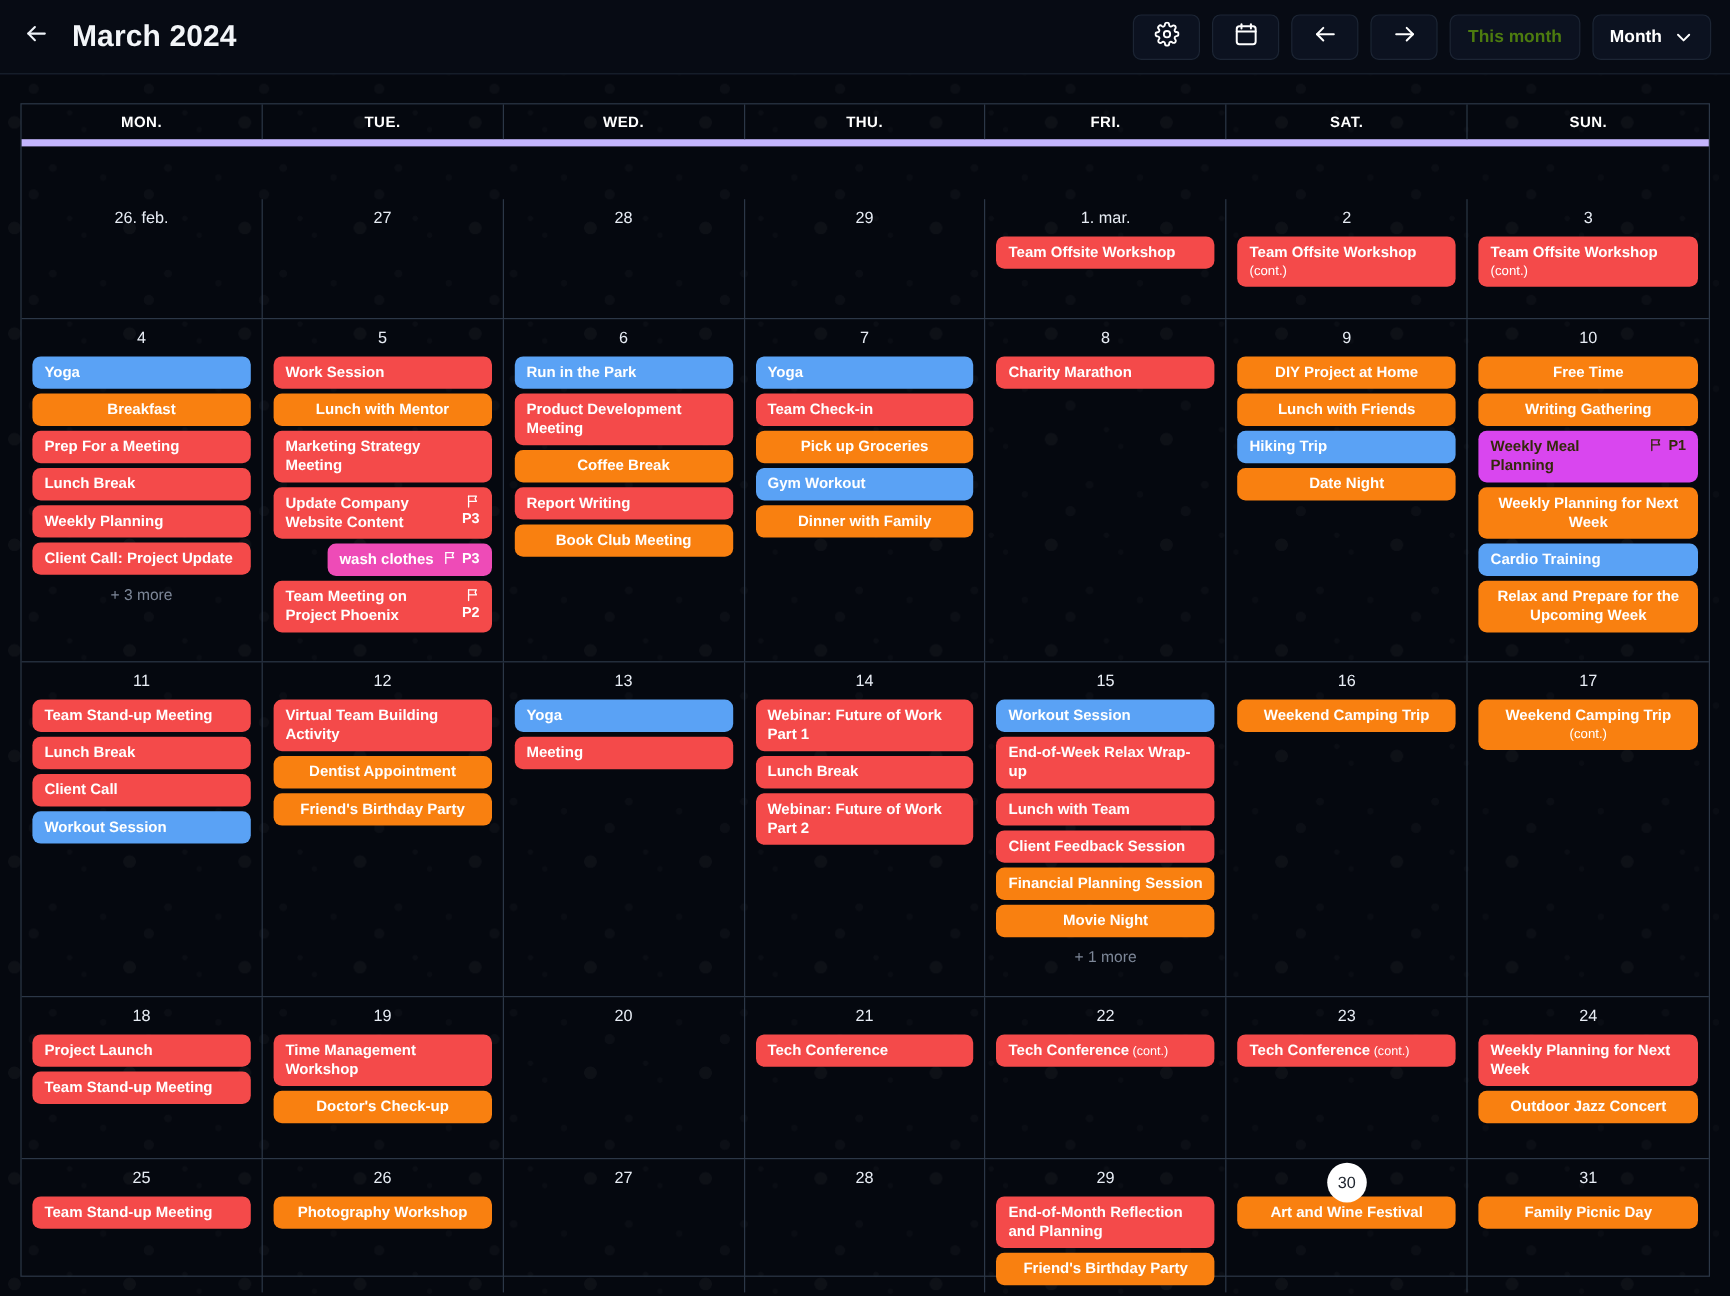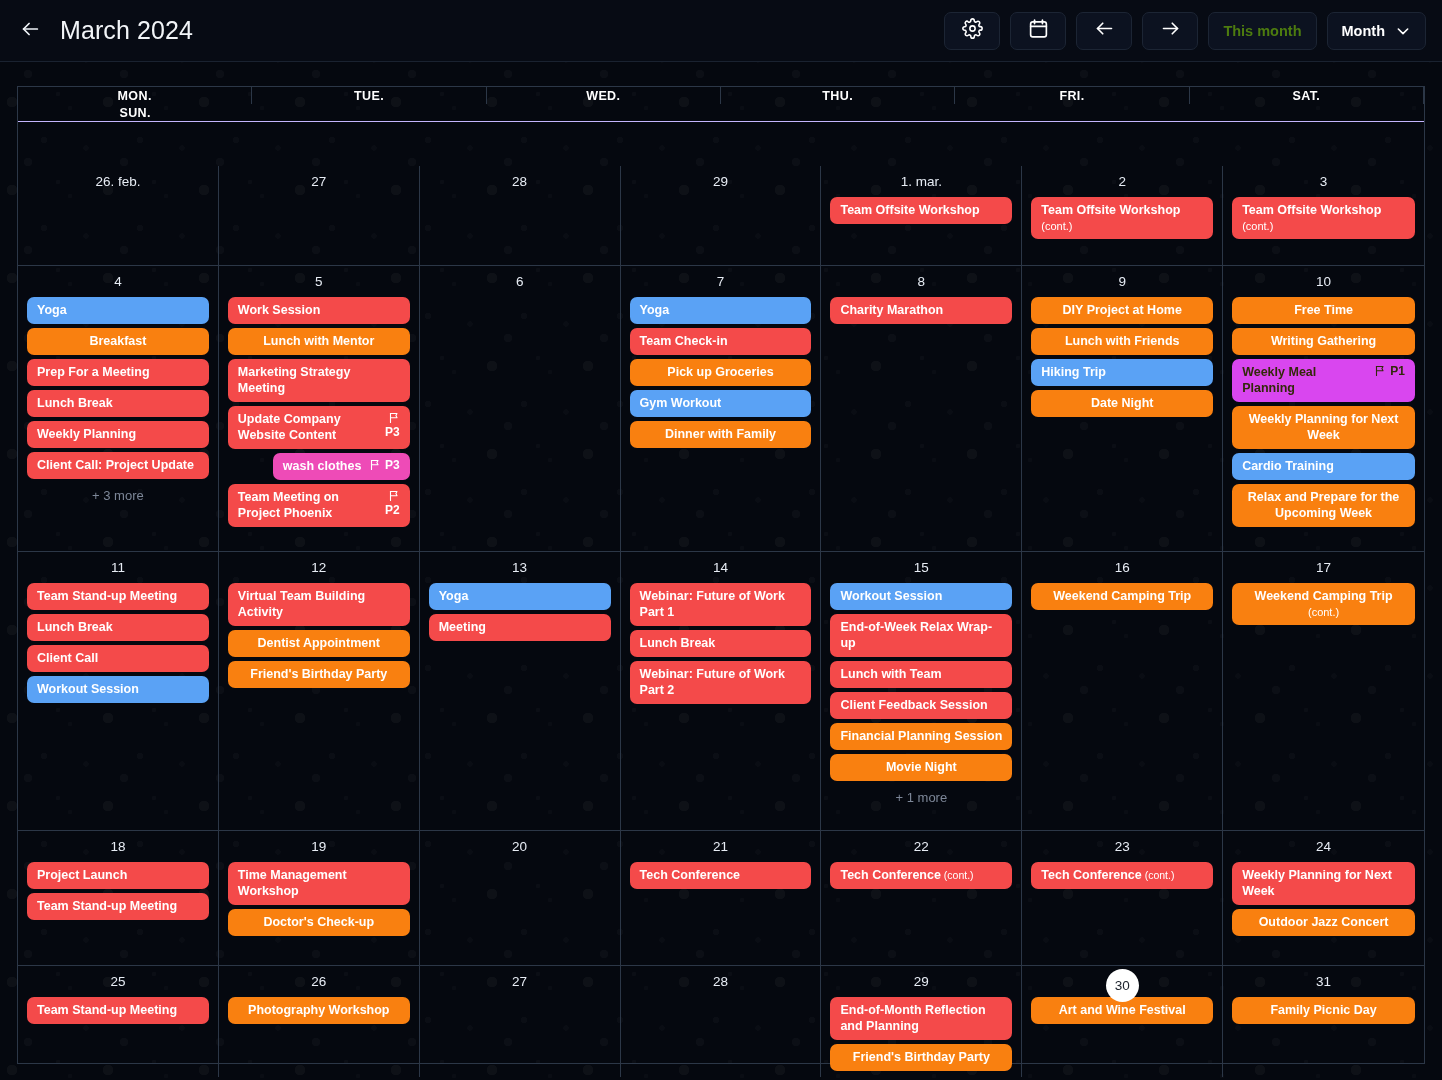--- a/index.html
+++ b/index.html
@@ -29,21 +29,21 @@
     display: flex; align-items: center;
     border-bottom: 1px solid #1a2230;
     z-index: 5;
   }
   .back-btn {
     width: 34px; height: 34px; margin-left: 13px;
     display: flex; align-items: center; justify-content: center;
     cursor: pointer; border-radius: 6px;
   }
   .page-title {
-    font-size: 25px; font-weight: 400; color: #f2f5f8;
+    font-size: 25px; font-weight: 700; color: #f2f5f8;
     margin-left: 13px; letter-spacing: 0.1px;
   }
   .topbar-right {
     margin-left: auto; display: flex; align-items: center;
     gap: 10px; margin-right: 16px;
   }
   .tb-btn {
     height: 38px; min-width: 56px;
     background: #0c1220;
     border: 1px solid #1c2534;
@@ -57,23 +57,23 @@
   .tb-btn .chev { margin-left: 10px; display: flex; }
 
   
   .cal {
     position: absolute; left: 17px; top: 86px;
     width: 1408px; height: 978px;
     border: 1px solid #2c3747;
     display: flex; flex-direction: column;
   }
   .dow-row {
-    display: grid; grid-template-columns: repeat(6, 1fr);
+    display: grid; grid-template-columns: repeat(7, 1fr);
     height: 35px; flex: 0 0 35px;
-    border-bottom: 1px solid #c4b5fd;
+    border-bottom: 6px solid #c4b5fd;
   }
   .dow {
     display: flex; align-items: center; justify-content: center;
     font-size: 12.5px; font-weight: bold; color: #ffffff;
     letter-spacing: 0.4px;
     border-right: 1px solid #2c3747;
   }
   .dow:last-child { border-right: none; }
 
   .weeks { flex: 1 1 auto; display: flex; flex-direction: column; }
@@ -339,20 +339,37 @@
                     <path d="M5 4h13l-2.2 4.2L18 12.5H5"></path>
                   </svg>
                 </span>
                 <span>P2</span>
               </span>
             </div>
           </div>
         </div>
         <div class="daycell">
           <div class="daynum">6</div>
+          <div class="evlist">
+            <div class="ev blue">
+              <span class="ev-text">Run in the Park</span>
+            </div>
+            <div class="ev red">
+              <span class="ev-text">Product Development Meeting</span>
+            </div>
+            <div class="ev orange">
+              <span class="ev-text">Coffee Break</span>
+            </div>
+            <div class="ev red">
+              <span class="ev-text">Report Writing</span>
+            </div>
+            <div class="ev orange">
+              <span class="ev-text">Book Club Meeting</span>
+            </div>
+          </div>
         </div>
         <div class="daycell">
           <div class="daynum">7</div>
           <div class="evlist">
             <div class="ev blue">
               <span class="ev-text">Yoga</span>
             </div>
             <div class="ev red">
               <span class="ev-text">Team Check-in</span>
             </div>

